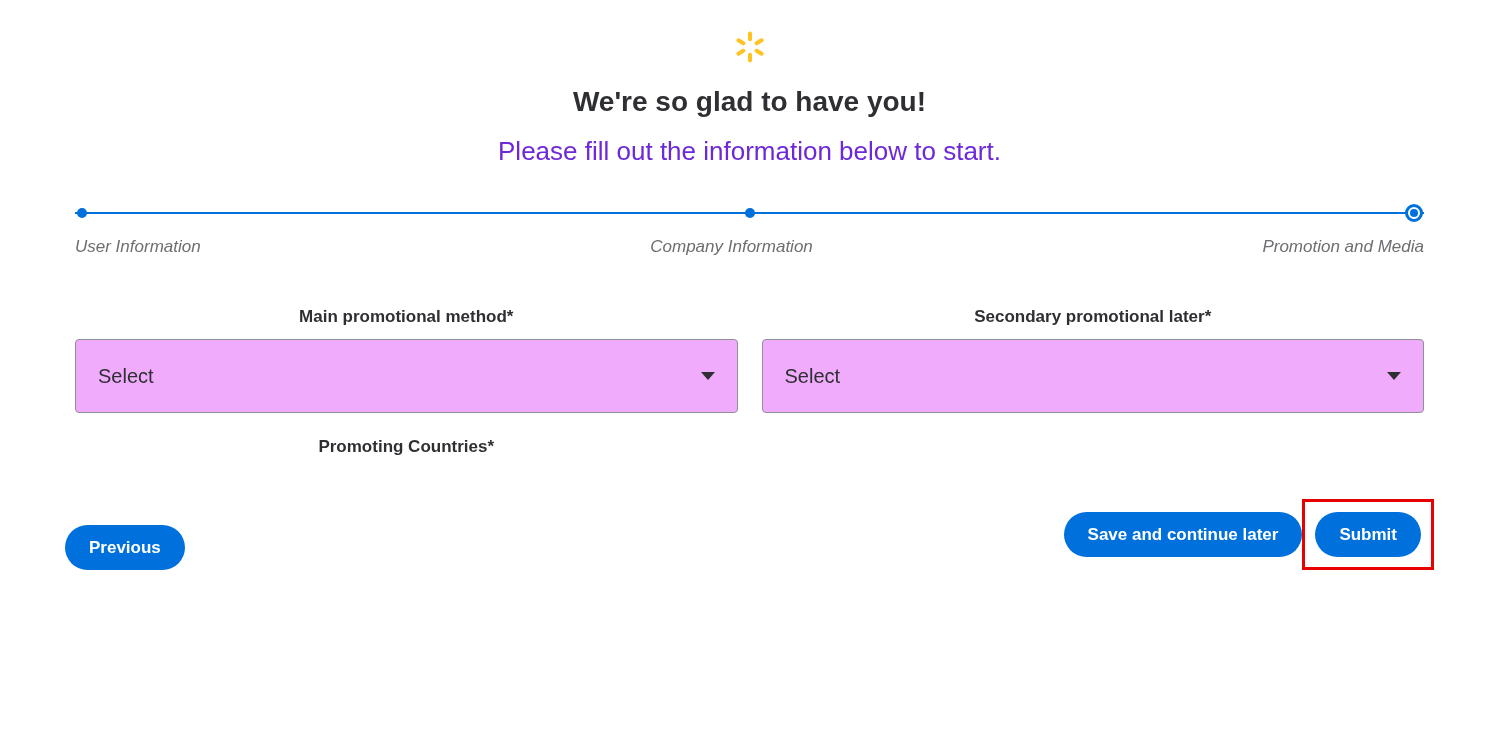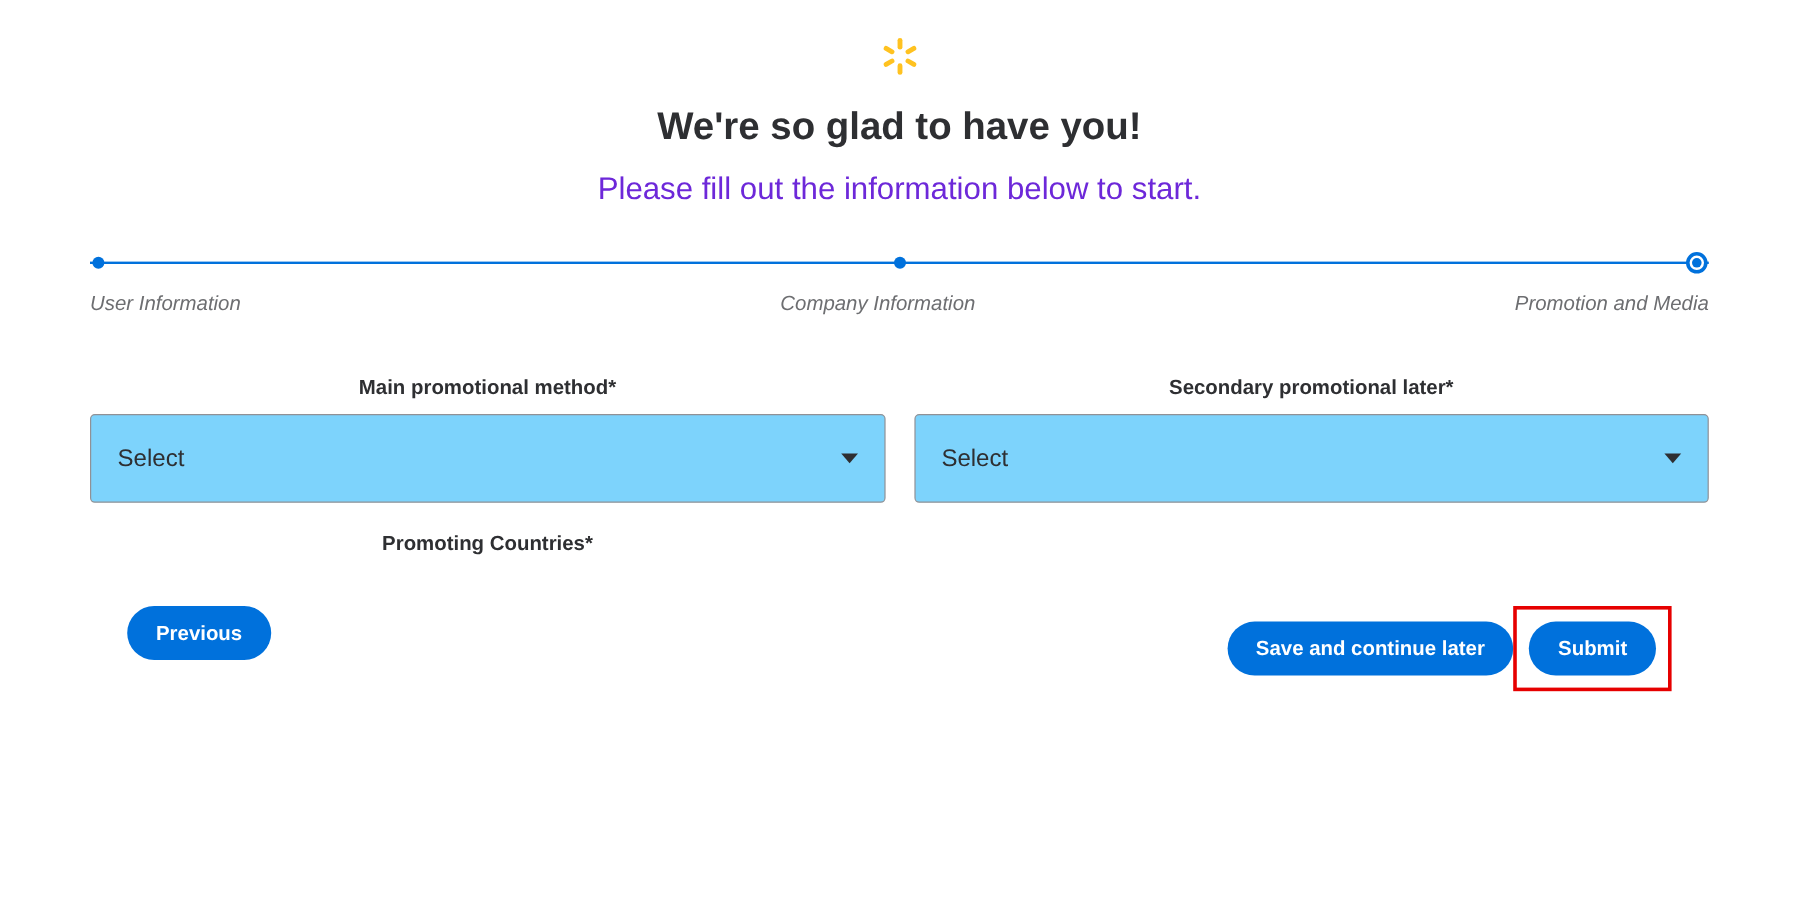--- a/index.html
+++ b/index.html
@@ -22,21 +22,21 @@
       margin-top: 10px;
       margin-bottom: 18px;
     }
     .logo {
       display: inline-block;
       width: 34px;
       height: 34px;
     }
     h1.page-title {
       text-align: center;
-      font-size: 32px;
+      font-size: 28px;
       font-weight: 700;
       color: #2e2f32;
       margin-bottom: 18px;
     }
     p.page-subtitle {
       text-align: center;
       font-size: 26px;
       color: #6d28d9;
       font-weight: 400;
       margin-bottom: 40px;
@@ -118,42 +118,42 @@
     }
     .select {
       position: relative;
       border: 1px solid #909196;
       border-radius: 4px;
       height: 74px;
       display: flex;
       align-items: center;
       padding: 0 22px;
       cursor: pointer;
-      background: #7dd3fc;
+      background: #f0abfc;
     }
     .select-text {
       font-size: 20px;
       color: #2e2f32;
     }
     .select .caret {
       position: absolute;
       right: 22px;
       top: 50%;
       transform: translateY(-50%);
       width: 0;
       height: 0;
       border-left: 7px solid transparent;
       border-right: 7px solid transparent;
       border-top: 8px solid #2e2f32;
     }
     .actions {
       display: flex;
       justify-content: space-between;
-      align-items: flex-start;
-      margin: 0 106px;
+      align-items: flex-end;
+      margin: 0 65px;
     }
     .actions-right {
       display: flex;
       align-items: center;
     }
     .btn {
       background: #0071dc;
       color: #ffffff;
       font-size: 17px;
       font-weight: 700;

